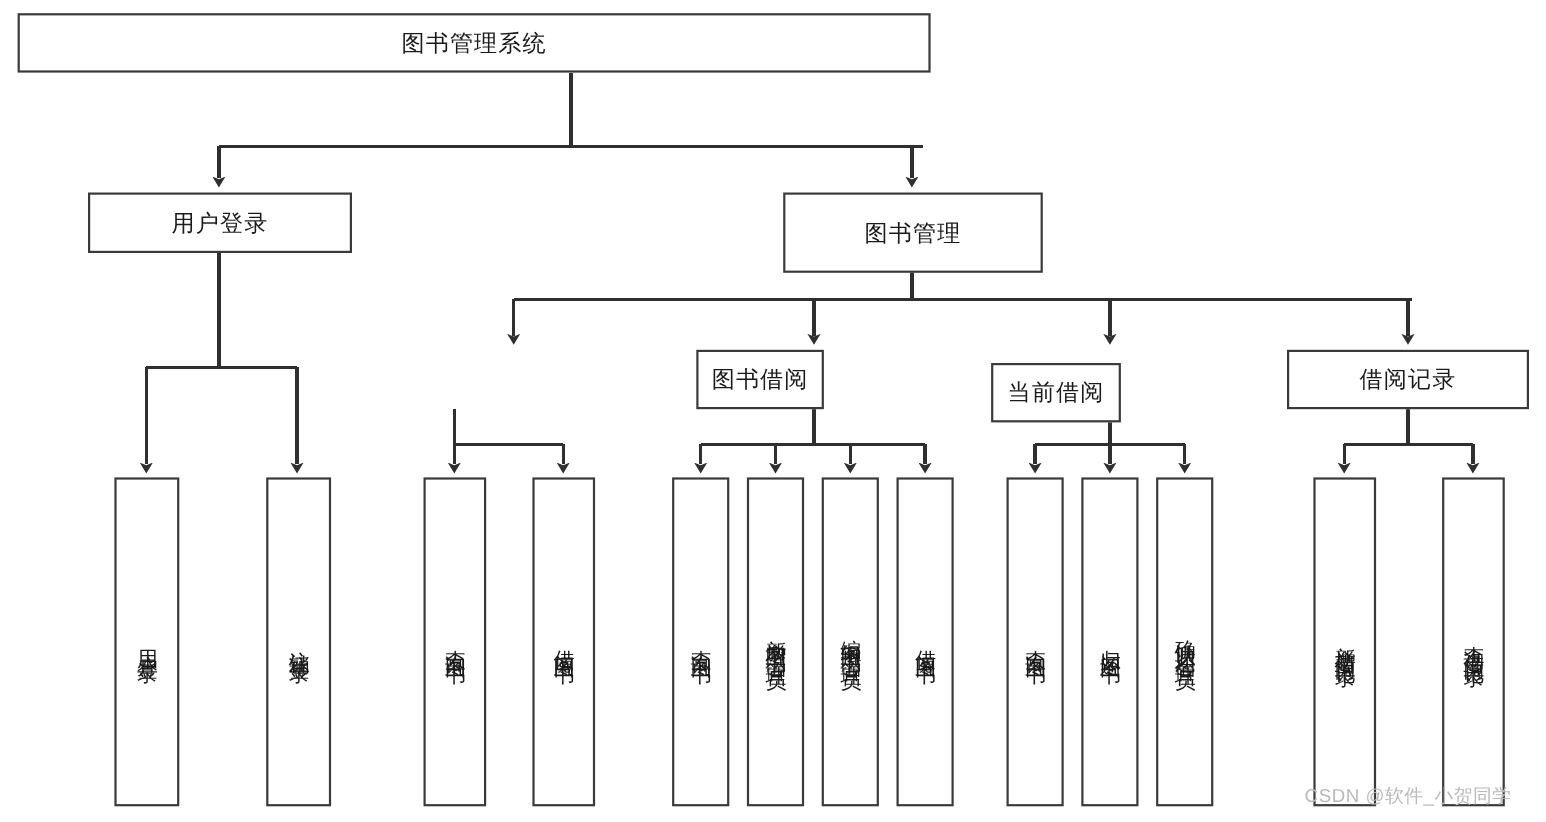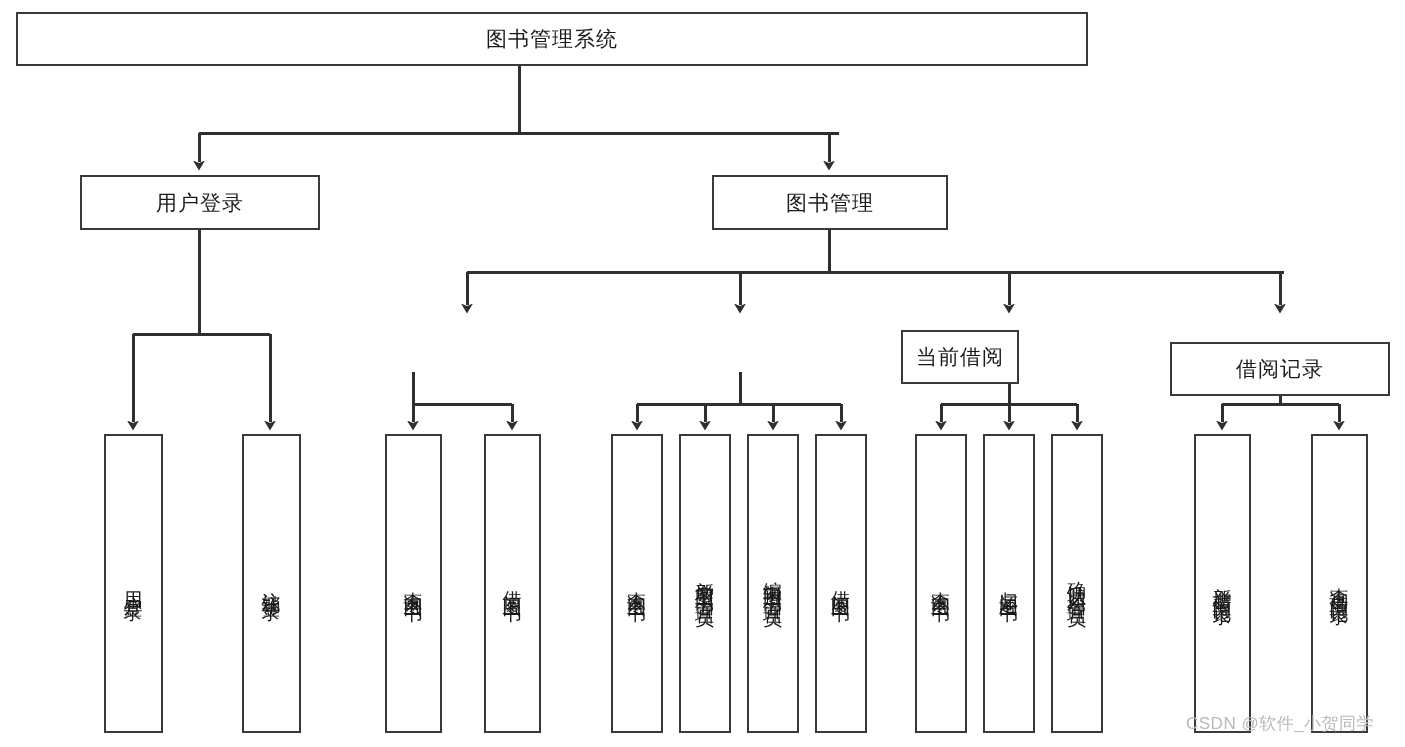--- a/index.html
+++ b/index.html
@@ -110,35 +110,38 @@
       <path d="M1009,404 L1009,422" marker-end="url(#arrow)"></path>
       <path d="M1077,404 L1077,422" marker-end="url(#arrow)"></path>
 
       <path d="M1280,372 L1280,404"></path>
       <path d="M1222,404 L1339,404"></path>
       <path d="M1222,404 L1222,422" marker-end="url(#arrow)"></path>
       <path d="M1339,404 L1339,422" marker-end="url(#arrow)"></path>
     </g>
   </svg>
 
-  <div class="node horiz" style="left:16px; top:12px; width:1072px; height:54px;">
+  <div class="node horiz" style="left:16px; top:12px; width:830px; height:54px;">
     <span>图书管理系统</span>
   </div>
 
   <div class="node horiz" style="left:80px; top:175px; width:240px; height:55px;">
     <span>用户登录</span>
   </div>
-  <div class="node horiz" style="left:712px; top:175px; width:236px; height:55px;">
+  <div class="node horiz" style="left:712px; top:175px; width:236px; height:73px;">
     <span>图书管理</span>
   </div>
 
+  <div class="node horiz" style="left:633px; top:318px; width:116px; height:54px;">
+    <span>图书借阅</span>
+  </div>
   <div class="node horiz" style="left:901px; top:318px; width:118px; height:54px;margin-top:12px;">
     <span>当前借阅</span>
   </div>
-  <div class="node horiz" style="left:1170px; top:318px; width:220px; height:54px;margin-top:24px;">
+  <div class="node horiz" style="left:1170px; top:318px; width:220px; height:54px;">
     <span>借阅记录</span>
   </div>
 
   <div class="node vert" style="left:104px; top:434px; width:59px; height:299px;">
     <span class="vlabel">用户登录</span>
   </div>
   <div class="node vert" style="left:242px; top:434px; width:59px; height:299px;">
     <span class="vlabel">注销登录</span>
   </div>
 

